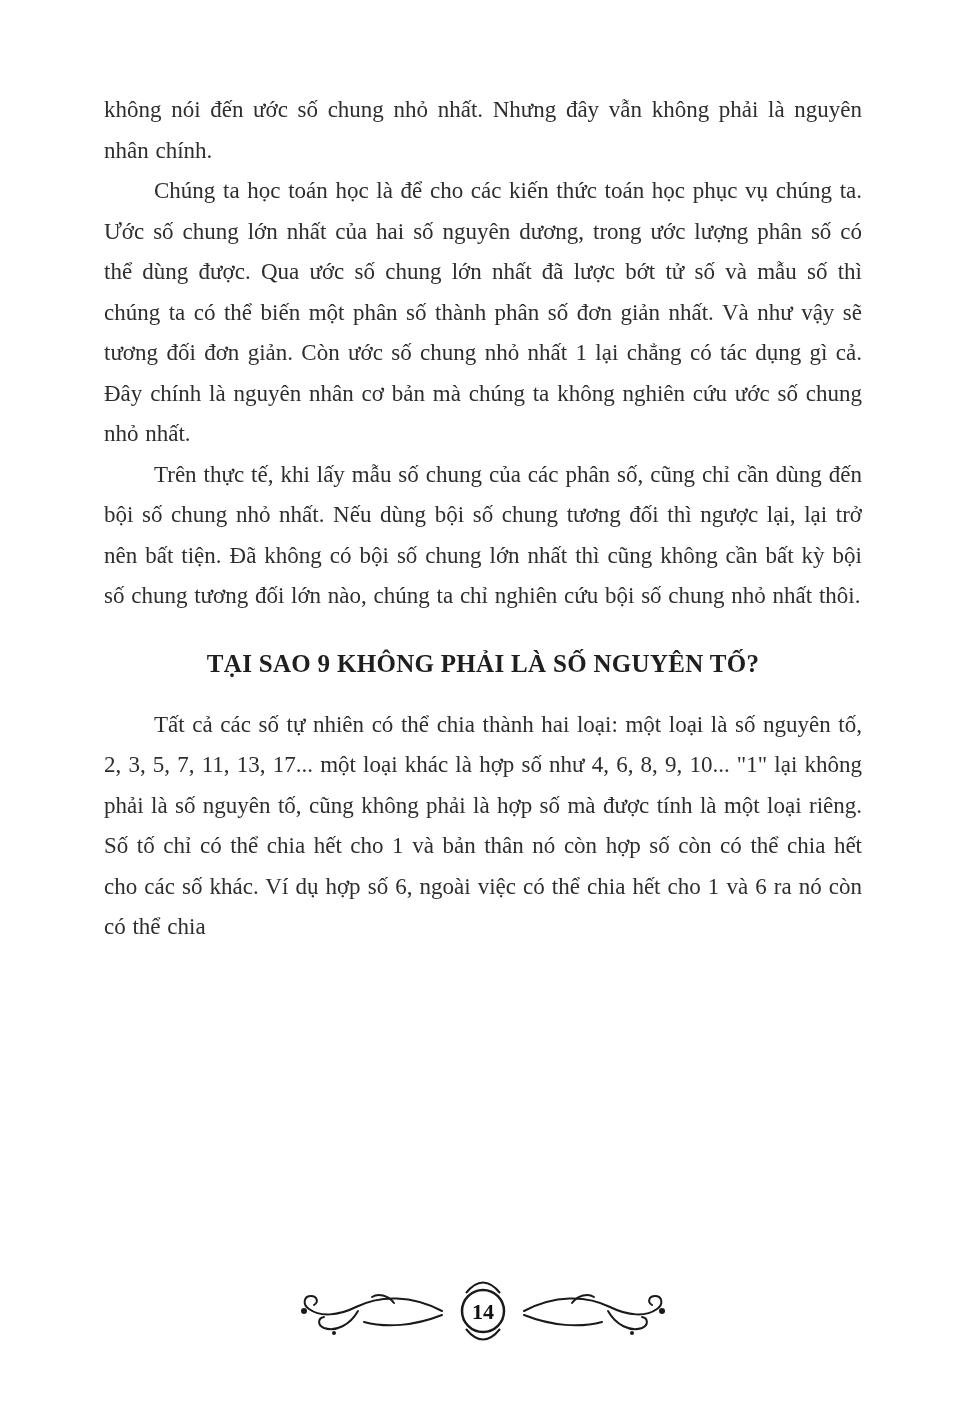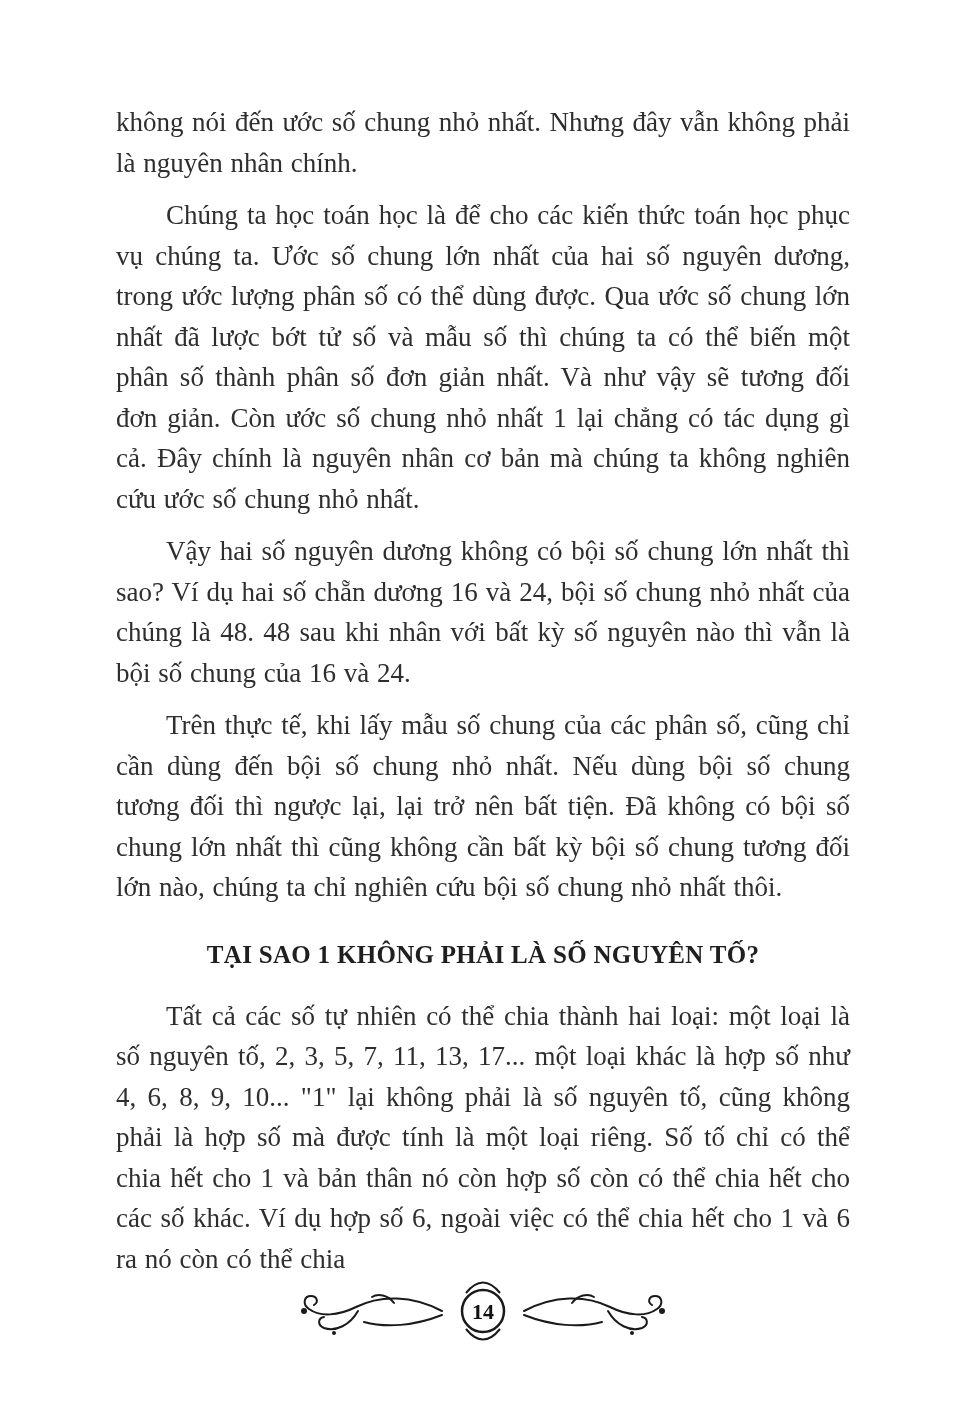--- a/index.html
+++ b/index.html
@@ -17,22 +17,22 @@
     overflow: hidden;
     background: #ffffff;
   }
   .text-block {
     position: absolute;
     left: 104px;
     top: 90px;
     width: 758px;
   }
   p.para {
-    margin: 12px;
-    font-size: 27px;
+    margin: 0;
+    font-size: 23px;
     line-height: 40.5px;
     text-align: justify;
     text-indent: 50px;
     word-spacing: 1px;
   }
   p.para.no-indent { text-indent: 0; }
   h2.heading {
     margin: 30px 0 24px 0;
     font-size: 25px;
     line-height: 34px;
@@ -62,26 +62,25 @@
 <body>
 
 <div class="page">
 
   <div class="text-block">
 
     <p class="para no-indent">không nói đến ước số chung nhỏ nhất. Nhưng đây vẫn không phải là nguyên nhân chính.</p>
 
     <p class="para">Chúng ta học toán học là để cho các kiến thức toán học phục vụ chúng ta. Ước số chung lớn nhất của hai số nguyên dương, trong ước lượng phân số có thể dùng được. Qua ước số chung lớn nhất đã lược bớt tử số và mẫu số thì chúng ta có thể biến một phân số thành phân số đơn giản nhất. Và như vậy sẽ tương đối đơn giản. Còn ước số chung nhỏ nhất 1 lại chẳng có tác dụng gì cả. Đây chính là nguyên nhân cơ bản mà chúng ta không nghiên cứu ước số chung nhỏ nhất.</p>
 
-    <p class="para">Vậy hai số nguyên dương không có bội số chung lớn nhất thì sao? Ví dụ hai số chẵn dương 16 và 24, bội số chung nhỏ nhất của chúng là 48. 48 sau khi nhân với bất kỳ số nguyên nào thì vẫn là bội số chung của 16 và 24.</p>
 
 
     <p class="para">Trên thực tế, khi lấy mẫu số chung của các phân số, cũng chỉ cần dùng đến bội số chung nhỏ nhất. Nếu dùng bội số chung tương đối thì ngược lại, lại trở nên bất tiện. Đã không có bội số chung lớn nhất thì cũng không cần bất kỳ bội số chung tương đối lớn nào, chúng ta chỉ nghiên cứu bội số chung nhỏ nhất thôi.</p>
 
-    <h2 class="heading">TẠI SAO 1 KHÔNG PHẢI LÀ SỐ NGUYÊN TỐ?</h2>
+    <h2 class="heading">TẠI SAO 9 KHÔNG PHẢI LÀ SỐ NGUYÊN TỐ?</h2>
 
     <p class="para">Tất cả các số tự nhiên có thể chia thành hai loại: một loại là số nguyên tố, 2, 3, 5, 7, 11, 13, 17... một loại khác là hợp số như 4, 6, 8, 9, 10... "1" lại không phải là số nguyên tố, cũng không phải là hợp số mà được tính là một loại riêng. Số tố chỉ có thể chia hết cho 1 và bản thân nó còn hợp số còn có thể chia hết cho các số khác. Ví dụ hợp số 6, ngoài việc có thể chia hết cho 1 và 6 ra nó còn có thể chia</p>
 
   </div>
 
   <div class="footer">
 
     <svg class="flourish left" width="150" height="60" viewBox="0 0 150 60" aria-hidden="true">
       <g fill="none" stroke="#1a1a1a" stroke-width="2" stroke-linecap="round">
         <path d="M148 30 C 118 14, 86 14, 62 26 C 44 35, 26 36, 15 28 C 8 23, 10 15, 17 15 C 23 15, 25 21, 20 24"></path>

